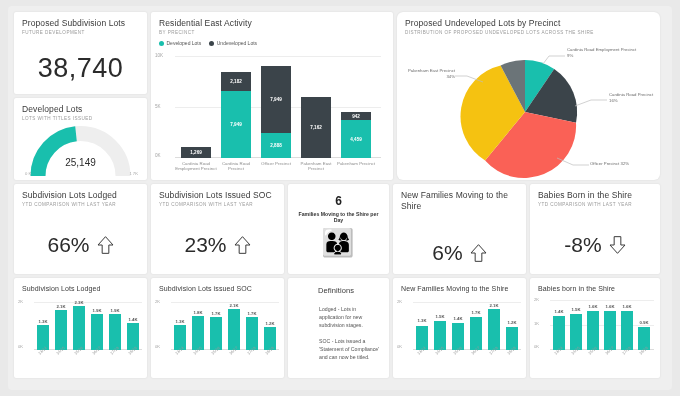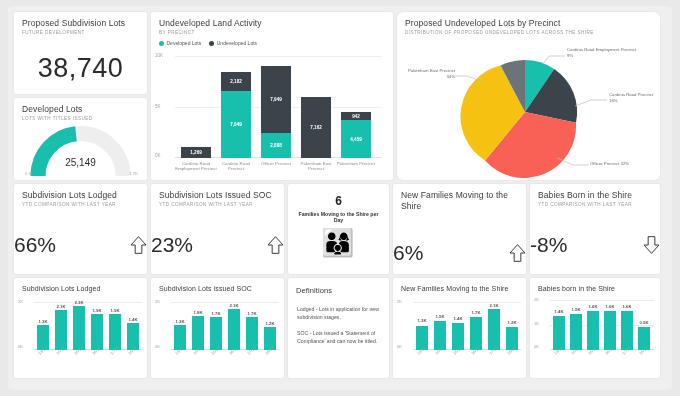--- a/index.html
+++ b/index.html
@@ -42,21 +42,21 @@
   .lg-tx { font-size: 5px; color: #555; }
   
   .plot { position: absolute; }
   .ylab { position: absolute; font-size: 4.6px; color: #a5a5a5; }
   .grid { position: absolute; height: 1px; background: #ededed; }
   .bar-col { position: absolute; bottom: 0; }
   .seg { position: absolute; width: 100%; display: flex; align-items: center; justify-content: center; }
   .seg-tx { font-size: 4.6px; color: #fff; font-weight: 700; }
   .xlab { position: absolute; font-size: 4.4px; color: #8e8e8e; text-align: center; line-height: 5.4px; }
   
-  .kpi-row { display: flex; align-items: center; justify-content: space-between; gap: 7px; height: 46px; }
+  .kpi-row { display: flex; align-items: center; justify-content: center; gap: 7px; height: 46px; }
   .kpi-val { font-size: 21px; color: #2b2b2b; }
   .arrow { width: 17px; height: 20px; }
   
   .mini-bar { position: absolute; bottom: 0; background: #19bfad; }
   .mini-lbl { position: absolute; font-size: 4.3px; color: #5b5b5b; text-align: center; font-weight: 600; }
   .mini-x { position: absolute; font-size: 4px; color: #9a9a9a;
             transform: rotate(-42deg); transform-origin: left top; white-space: nowrap; }
   .mini-y { position: absolute; font-size: 4.2px; color: #a5a5a5; }
   
   .def-p { font-size: 5.2px; color: #555; line-height: 8px; padding: 0 9px; }
@@ -81,21 +81,21 @@
         <path d="M 24 52 A 42.5 42.5 0 0 1 109 52" fill="none" stroke="#eeeeee" stroke-width="15"></path>
         <path d="M 24 52 A 42.5 42.5 0 0 1 62 9.8" fill="none" stroke="#19bfad" stroke-width="15"></path>
       </svg>
       <div style="position:absolute; left:0; top:33px; width:133px; text-align:center; font-size:10px; color:#2b2b2b;">25,149</div>
       <div style="position:absolute; left:11px; top:47px; font-size:4.2px; color:#a8a8a8;">0 K</div>
       <div style="position:absolute; right:9px; top:47px; font-size:4.2px; color:#a8a8a8;">1 7K</div>
     </div>
   </div>
 
   <div class="card" style="left:143px; top:6px; width:242px; height:168px;">
-    <div class="c-title">Undeveloped Land Activity</div>
+    <div class="c-title">Residential East Activity</div>
     <div class="c-sub">BY PRECINCT</div>
     <div class="legend">
       <div class="lg">
         <span class="lg-dot" style="background:#19bfad;"></span>
         <span class="lg-tx">Developed Lots</span>
       </div>
       <div class="lg">
         <span class="lg-dot" style="background:#3b444a;"></span>
         <span class="lg-tx">Undeveloped Lots</span>
       </div>
@@ -303,21 +303,21 @@
 
       <div class="mini-x" style="left:3px;  top:50px;">13/14</div>
       <div class="mini-x" style="left:21px; top:50px;">14/15</div>
       <div class="mini-x" style="left:39px; top:50px;">15/16</div>
       <div class="mini-x" style="left:57px; top:50px;">16/17</div>
       <div class="mini-x" style="left:75px; top:50px;">17/18</div>
       <div class="mini-x" style="left:93px; top:50px;">18/19</div>
     </div>
   </div>
 
-  <div class="card" style="left:280px; top:272px; width:101px; height:100px;">
+  <div class="card" style="left:280px; top:272px; width:101px; height:100px;padding-left:22px;">
     <div class="c-title" style="font-size:7.5px; padding-top:8px;">Definitions</div>
     <div class="def-p" style="margin-top:9px;">Lodged - Lots in application for new subdivision stages.</div>
     <div class="def-p" style="margin-top:8px;">SOC - Lots issued a 'Statement of Compliance' and can now be titled.</div>
   </div>
 
   <div class="card" style="left:385px; top:272px; width:133px; height:100px;">
     <div class="c-title" style="font-size:7px;">New Families Moving to the Shire</div>
     <div class="plot" style="left:20px; top:24px; width:108px; height:48px;">
       <div class="mini-y" style="left:-16px; top:-3px;">2K</div>
       <div class="mini-y" style="left:-16px; top:42px;">0K</div>

